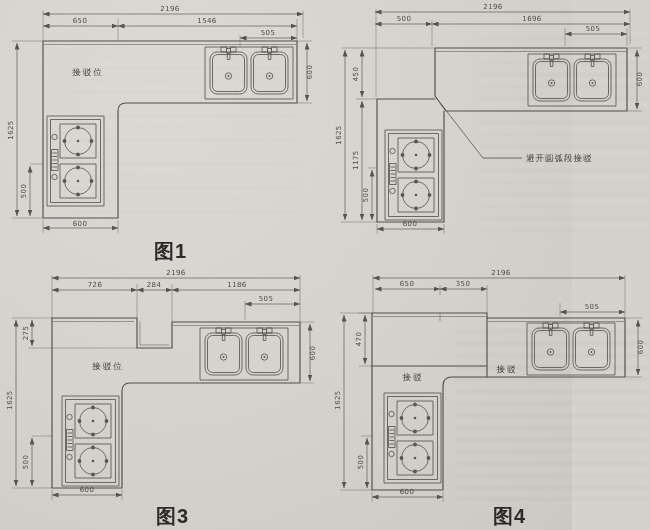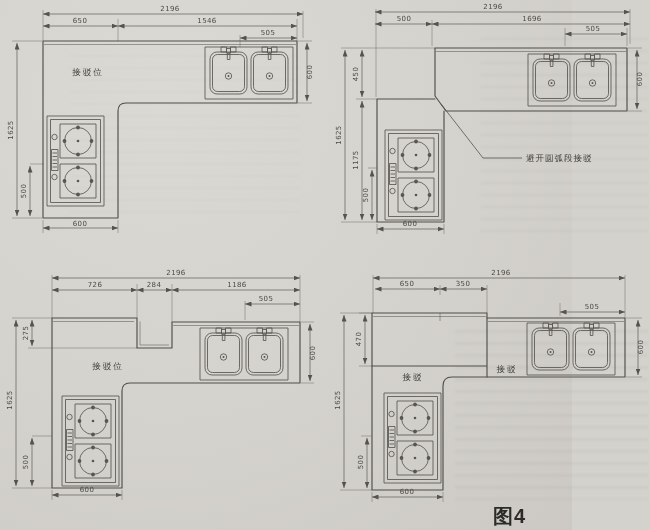--- a/index.html
+++ b/index.html
@@ -120,20 +120,21 @@
       <text class="dt" x="170" y="11">2196</text>
       <text class="dt" x="80" y="23">650</text>
       <text class="dt" x="207" y="23">1546</text>
       <text class="dt" x="268" y="35">505</text>
       <text class="dt" transform="rotate(-90 312 72)" x="312" y="72">600</text>
       <text class="dt" transform="rotate(-90 13 130)" x="13" y="130">1625</text>
       <text class="dt" transform="rotate(-90 26 191)" x="26" y="191">500</text>
       <text class="dt" x="80" y="226">600</text>
       <text class="cn" x="88" y="75">接驳位</text>
     </svg>
+    <div class="caption" style="transform:translateX(8px)">图1</div>
   </div>
 
   <div class="cell" style="left:325px;top:0">
     <svg width="325" height="240" viewBox="0 0 325 240">
       <g>
         <path class="ext" d="M51,9V97 M107,20V46 M305,9V44 M240,28V46 M302,28V46
                              M303,48H317 M303,111H317 M16,48H110 M31,99H52 M16,222H52 M43,168H52
                              M52,224V234 M119,224V234"></path>
       </g>
       <g>
@@ -200,20 +201,21 @@
       <text class="dt" x="154" y="22">284</text>
       <text class="dt" x="237" y="22">1186</text>
       <text class="dt" x="266" y="36">505</text>
       <text class="dt" transform="rotate(-90 315 88)" x="315" y="88">600</text>
       <text class="dt" transform="rotate(-90 28 68)" x="28" y="68">275</text>
       <text class="dt" transform="rotate(-90 12 135)" x="12" y="135">1625</text>
       <text class="dt" transform="rotate(-90 28 197)" x="28" y="197">500</text>
       <text class="dt" x="87" y="227">600</text>
       <text class="cn" x="108" y="104">接驳位</text>
     </svg>
+    <div class="caption" style="transform:translateX(10px)">图3</div>
   </div>
 
   <div class="cell" style="left:325px;top:265px">
     <svg width="325" height="240" viewBox="0 0 325 240">
       <g>
         <path class="ext" d="M48,10V48 M115,20V30 M162,20V48 M300,10V53 M235,38V51
                              M301,53H317 M301,112H317 M15,48H47 M15,225H47 M34,48H47 M34,101H47 M36,171H47
                              M47,227V237 M118,227V237"></path>
       </g>
       <g>

